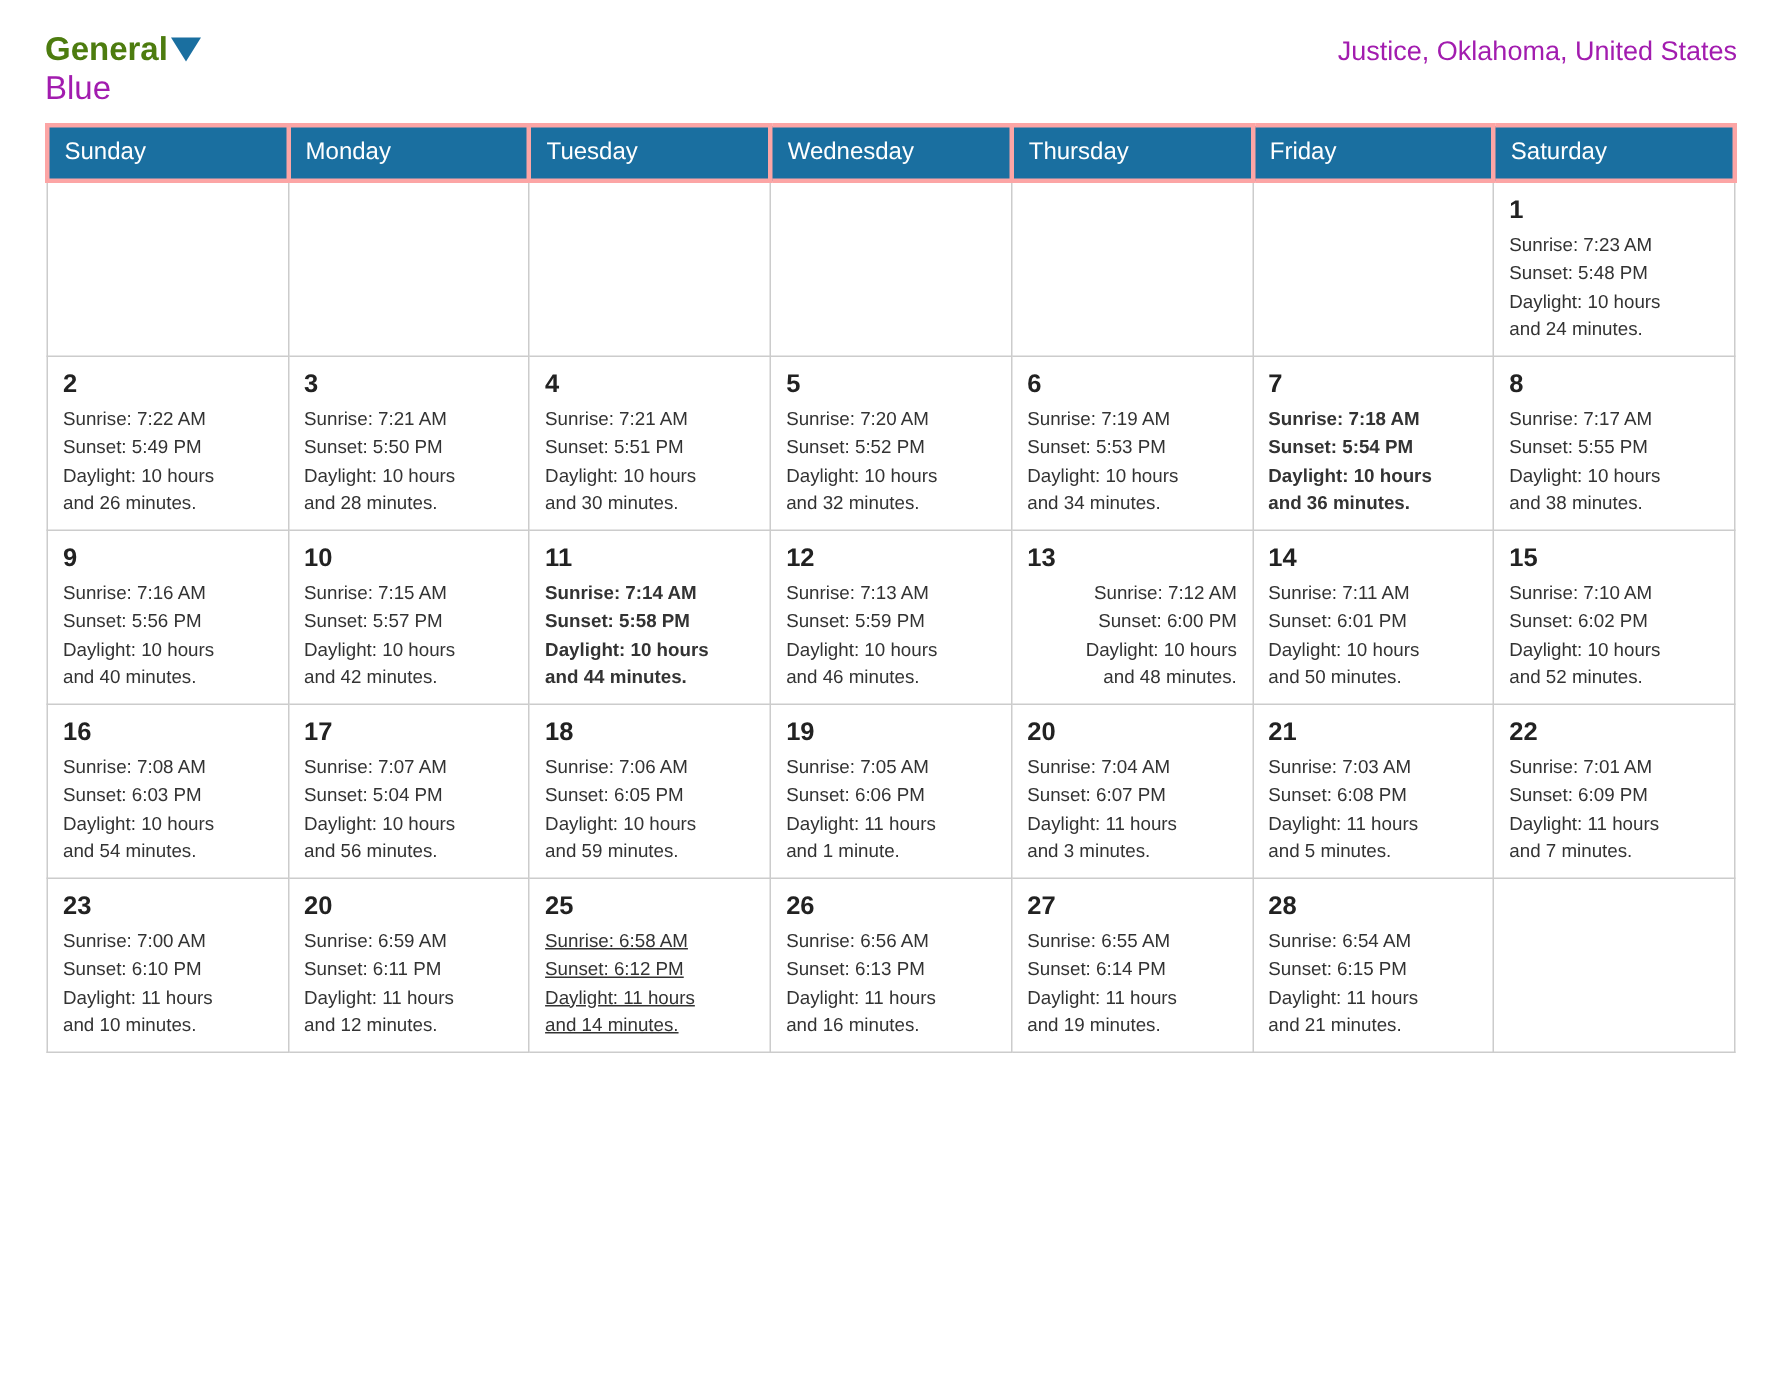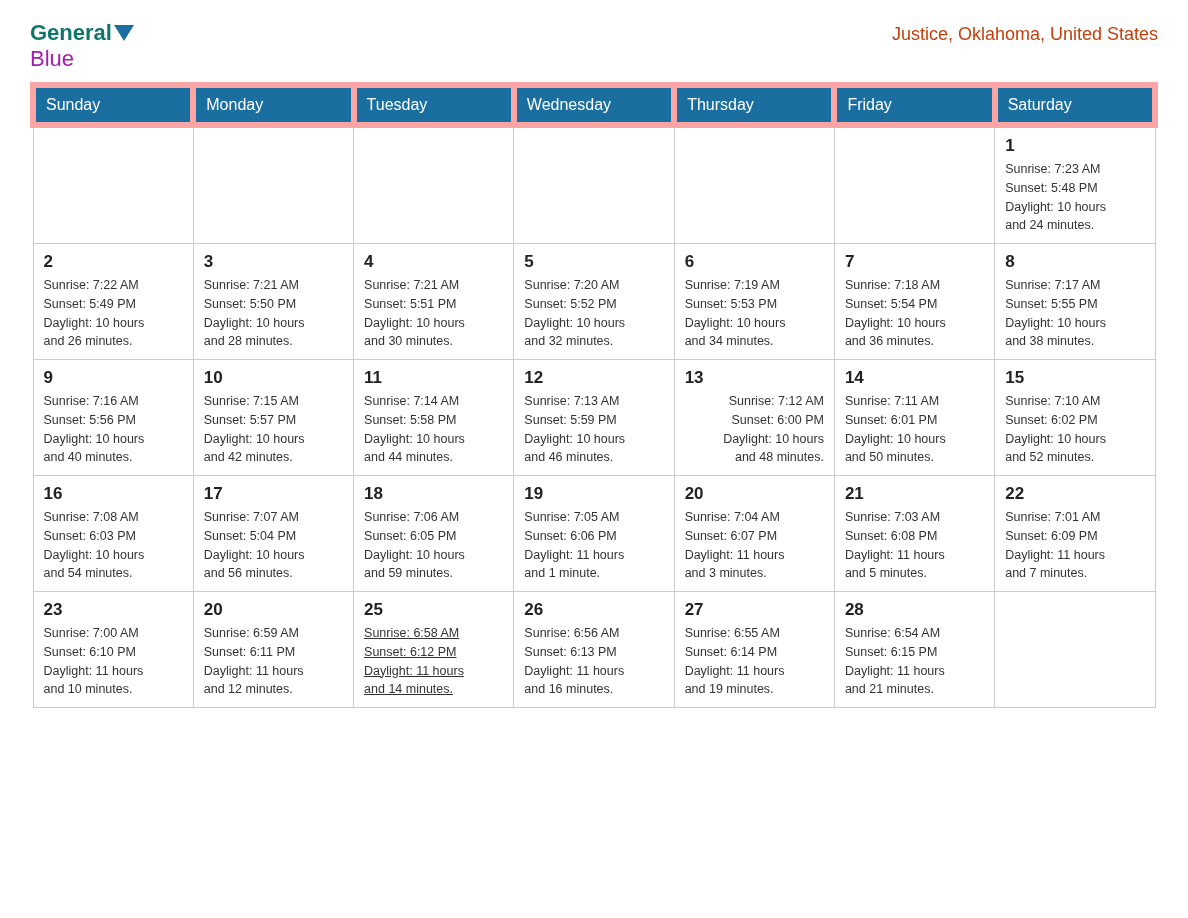--- a/index.html
+++ b/index.html
@@ -21,57 +21,57 @@
       flex-direction: column;
       align-items: flex-start;
     }
     .logo-text {
       display: flex;
       align-items: center;
       font-size: 22px;
       font-weight: bold;
       color: #333;
     }
-    .logo-general { color: #0f766e; }
+    .logo-general { color: #4d7c0f; }
     .logo-triangle {
       display: inline-block;
       width: 0;
       height: 0;
       border-left: 10px solid transparent;
       border-right: 10px solid transparent;
       border-top: 16px solid #1a6fa0;
       margin: 0 2px;
       vertical-align: middle;
     }
     .logo-blue { color: #a21caf; font-size: 22px; font-weight: normal; }
     .title-section { text-align: right; }
     .month-title {
       font-size: 52px;
       font-weight: bold;
       color: #222;
       line-height: 1.1;
     }
     .location {
       font-size: 18px;
-      color: #c2410c;
+      color: #a21caf;
       margin-top: 4px;
     }
     .calendar {
       width: 100%;
       border-collapse: collapse;
       margin-top: 10px;
     }
     .calendar th {
       background-color: #1a6fa0;
       color: #fff;
       padding: 8px 10px;
       text-align: left;
       font-size: 16px;
       font-weight: normal;
-      border: 6px solid #fca5a5;
+      border: 3px solid #fca5a5;
     }
     .calendar td {
       border: 1px solid #ccc;
       vertical-align: top;
       padding: 8px 10px;
       width: calc(100% / 7);
       min-height: 100px;
     }
     .day-number {
       font-size: 17px;
@@ -165,21 +165,21 @@
         </td>
         <td>
           <span class="day-number">6</span>
           <div class="day-info" style="white-space: pre-line;">Sunrise: 7:19 AM
 Sunset: 5:53 PM
 Daylight: 10 hours
 and 34 minutes.</div>
         </td>
         <td>
           <span class="day-number">7</span>
-          <div class="day-info" style="white-space: pre-line;">Sunrise: 7:18 AM
+          <div class="day-info" style="white-space: pre-line; font-weight: bold;">Sunrise: 7:18 AM
 Sunset: 5:54 PM
 Daylight: 10 hours
 and 36 minutes.</div>
         </td>
         <td>
           <span class="day-number">8</span>
           <div class="day-info" style="white-space: pre-line;">Sunrise: 7:17 AM
 Sunset: 5:55 PM
 Daylight: 10 hours
 and 38 minutes.</div>
@@ -195,21 +195,21 @@
         </td>
         <td>
           <span class="day-number">10</span>
           <div class="day-info" style="white-space: pre-line;">Sunrise: 7:15 AM
 Sunset: 5:57 PM
 Daylight: 10 hours
 and 42 minutes.</div>
         </td>
         <td>
           <span class="day-number">11</span>
-          <div class="day-info" style="white-space: pre-line;">Sunrise: 7:14 AM
+          <div class="day-info" style="white-space: pre-line; font-weight: bold;">Sunrise: 7:14 AM
 Sunset: 5:58 PM
 Daylight: 10 hours
 and 44 minutes.</div>
         </td>
         <td>
           <span class="day-number">12</span>
           <div class="day-info" style="white-space: pre-line;">Sunrise: 7:13 AM
 Sunset: 5:59 PM
 Daylight: 10 hours
 and 46 minutes.</div>

